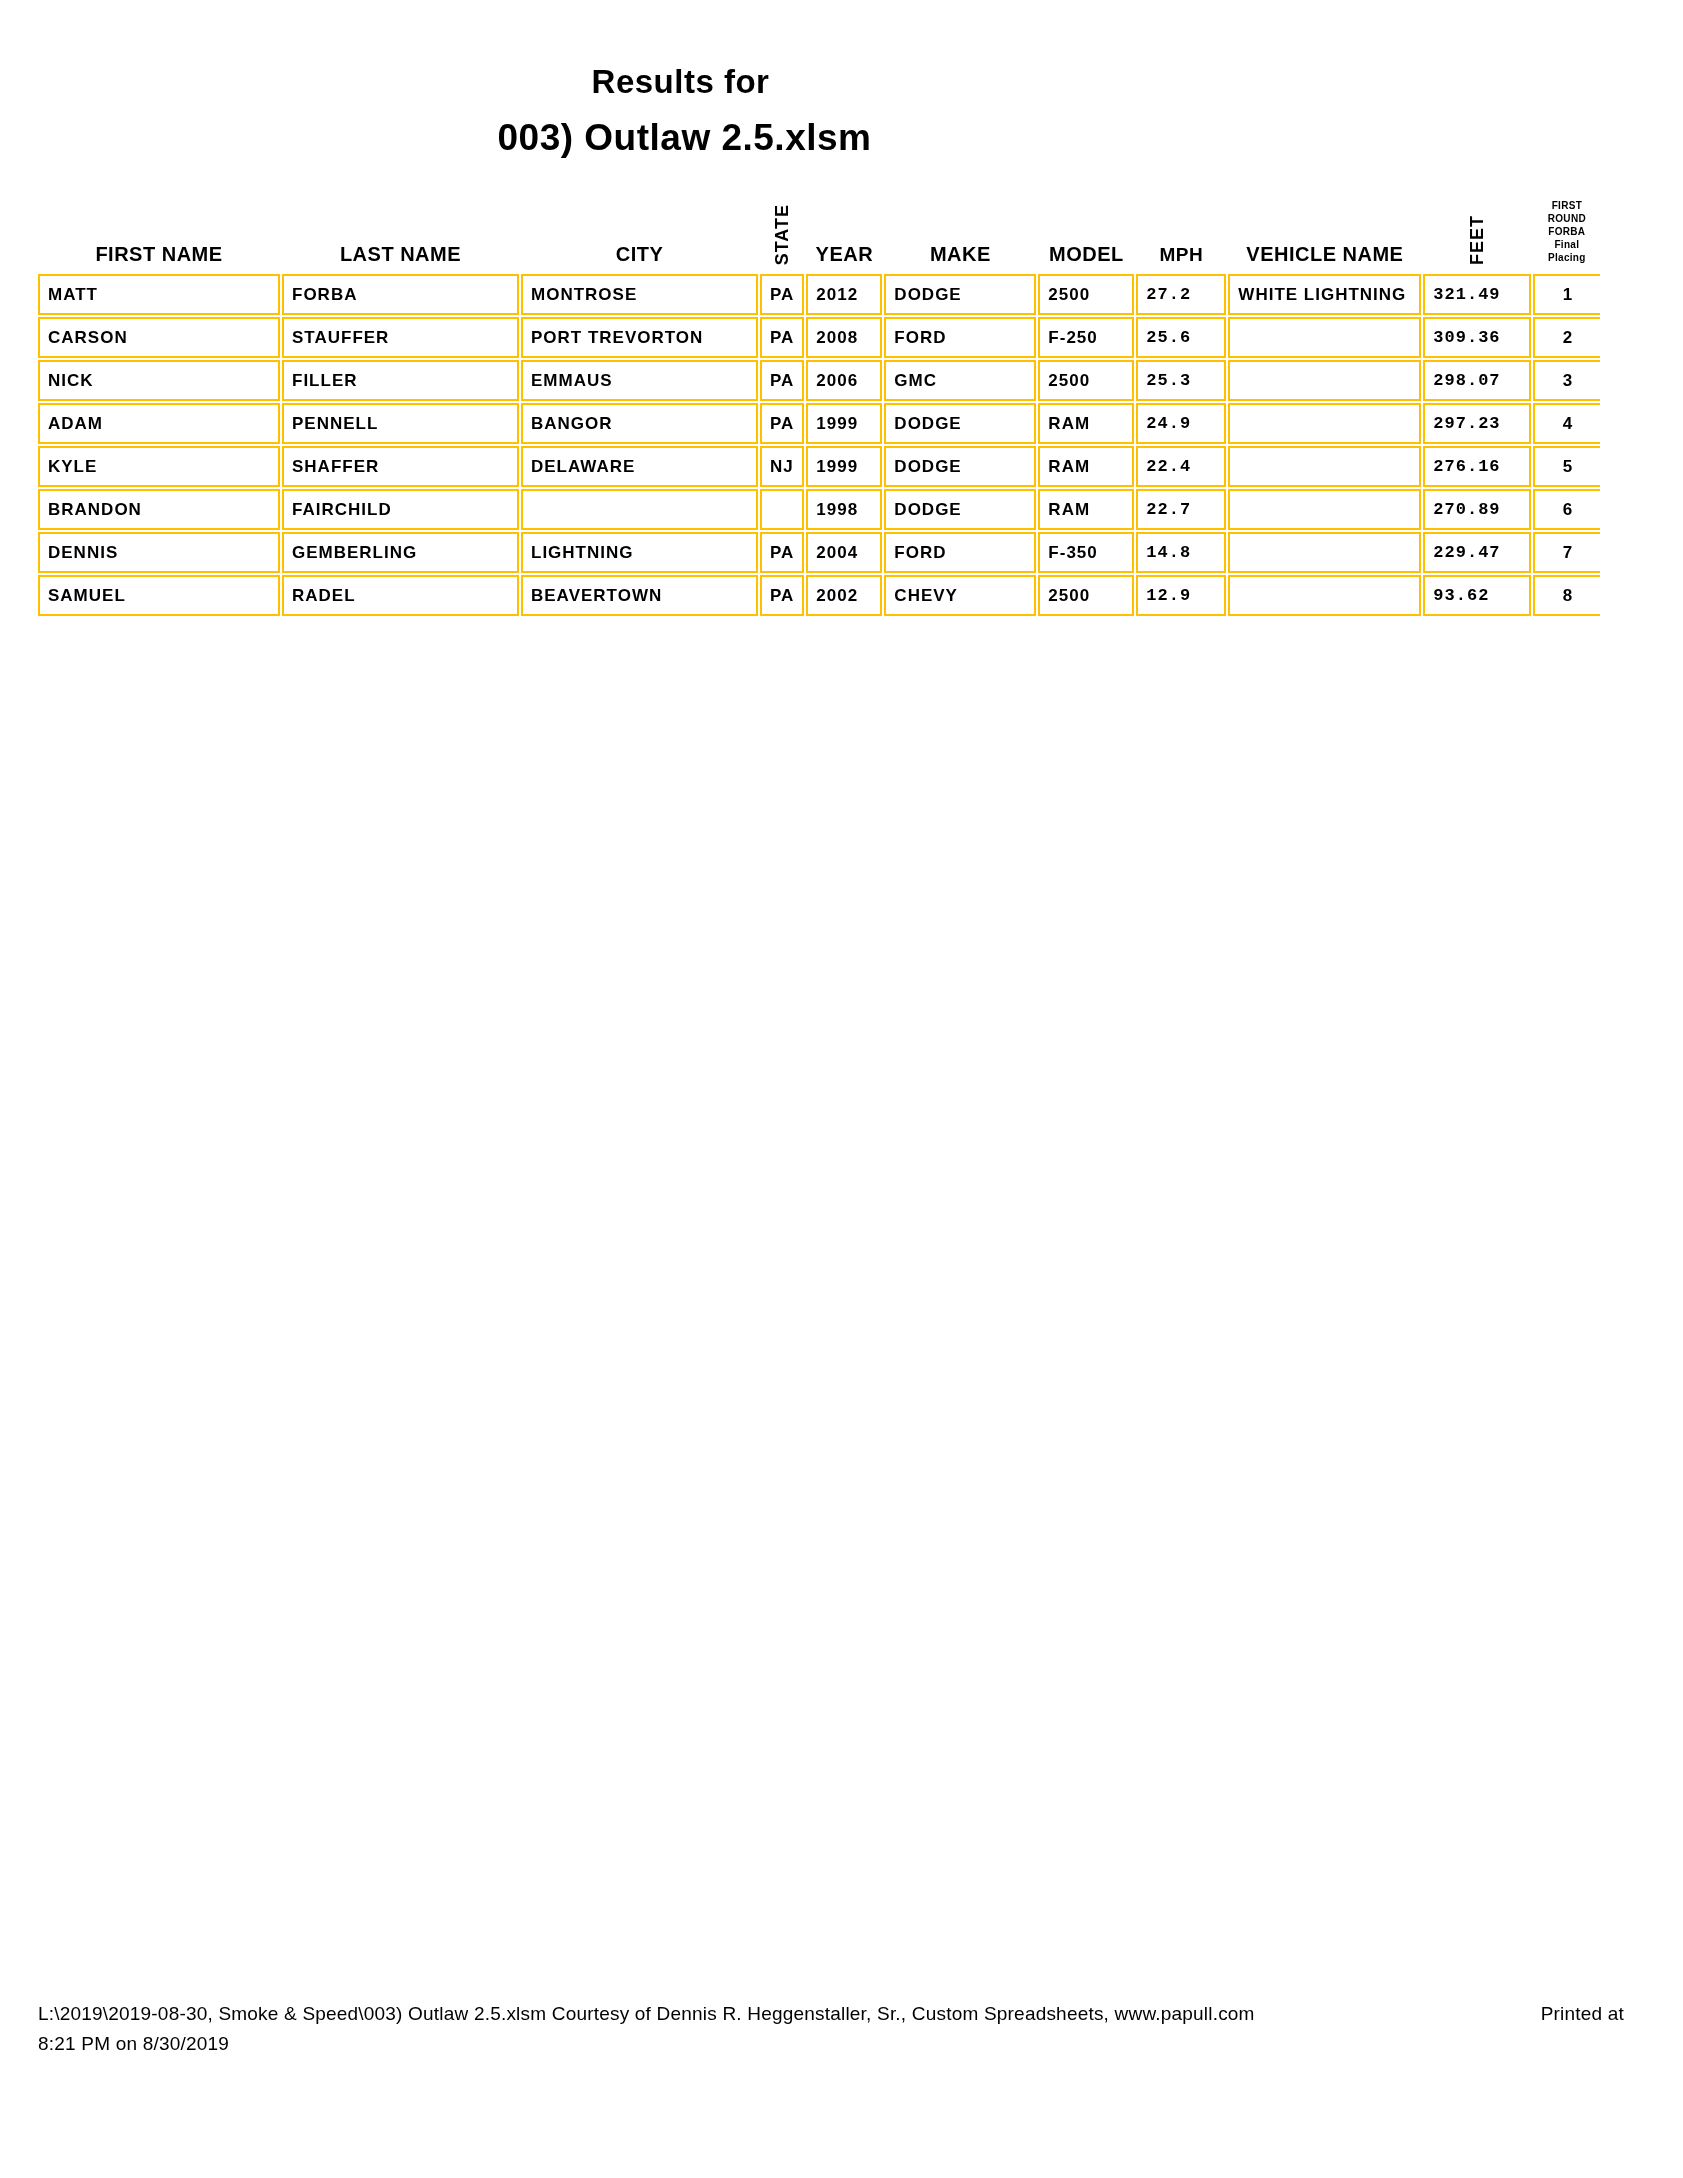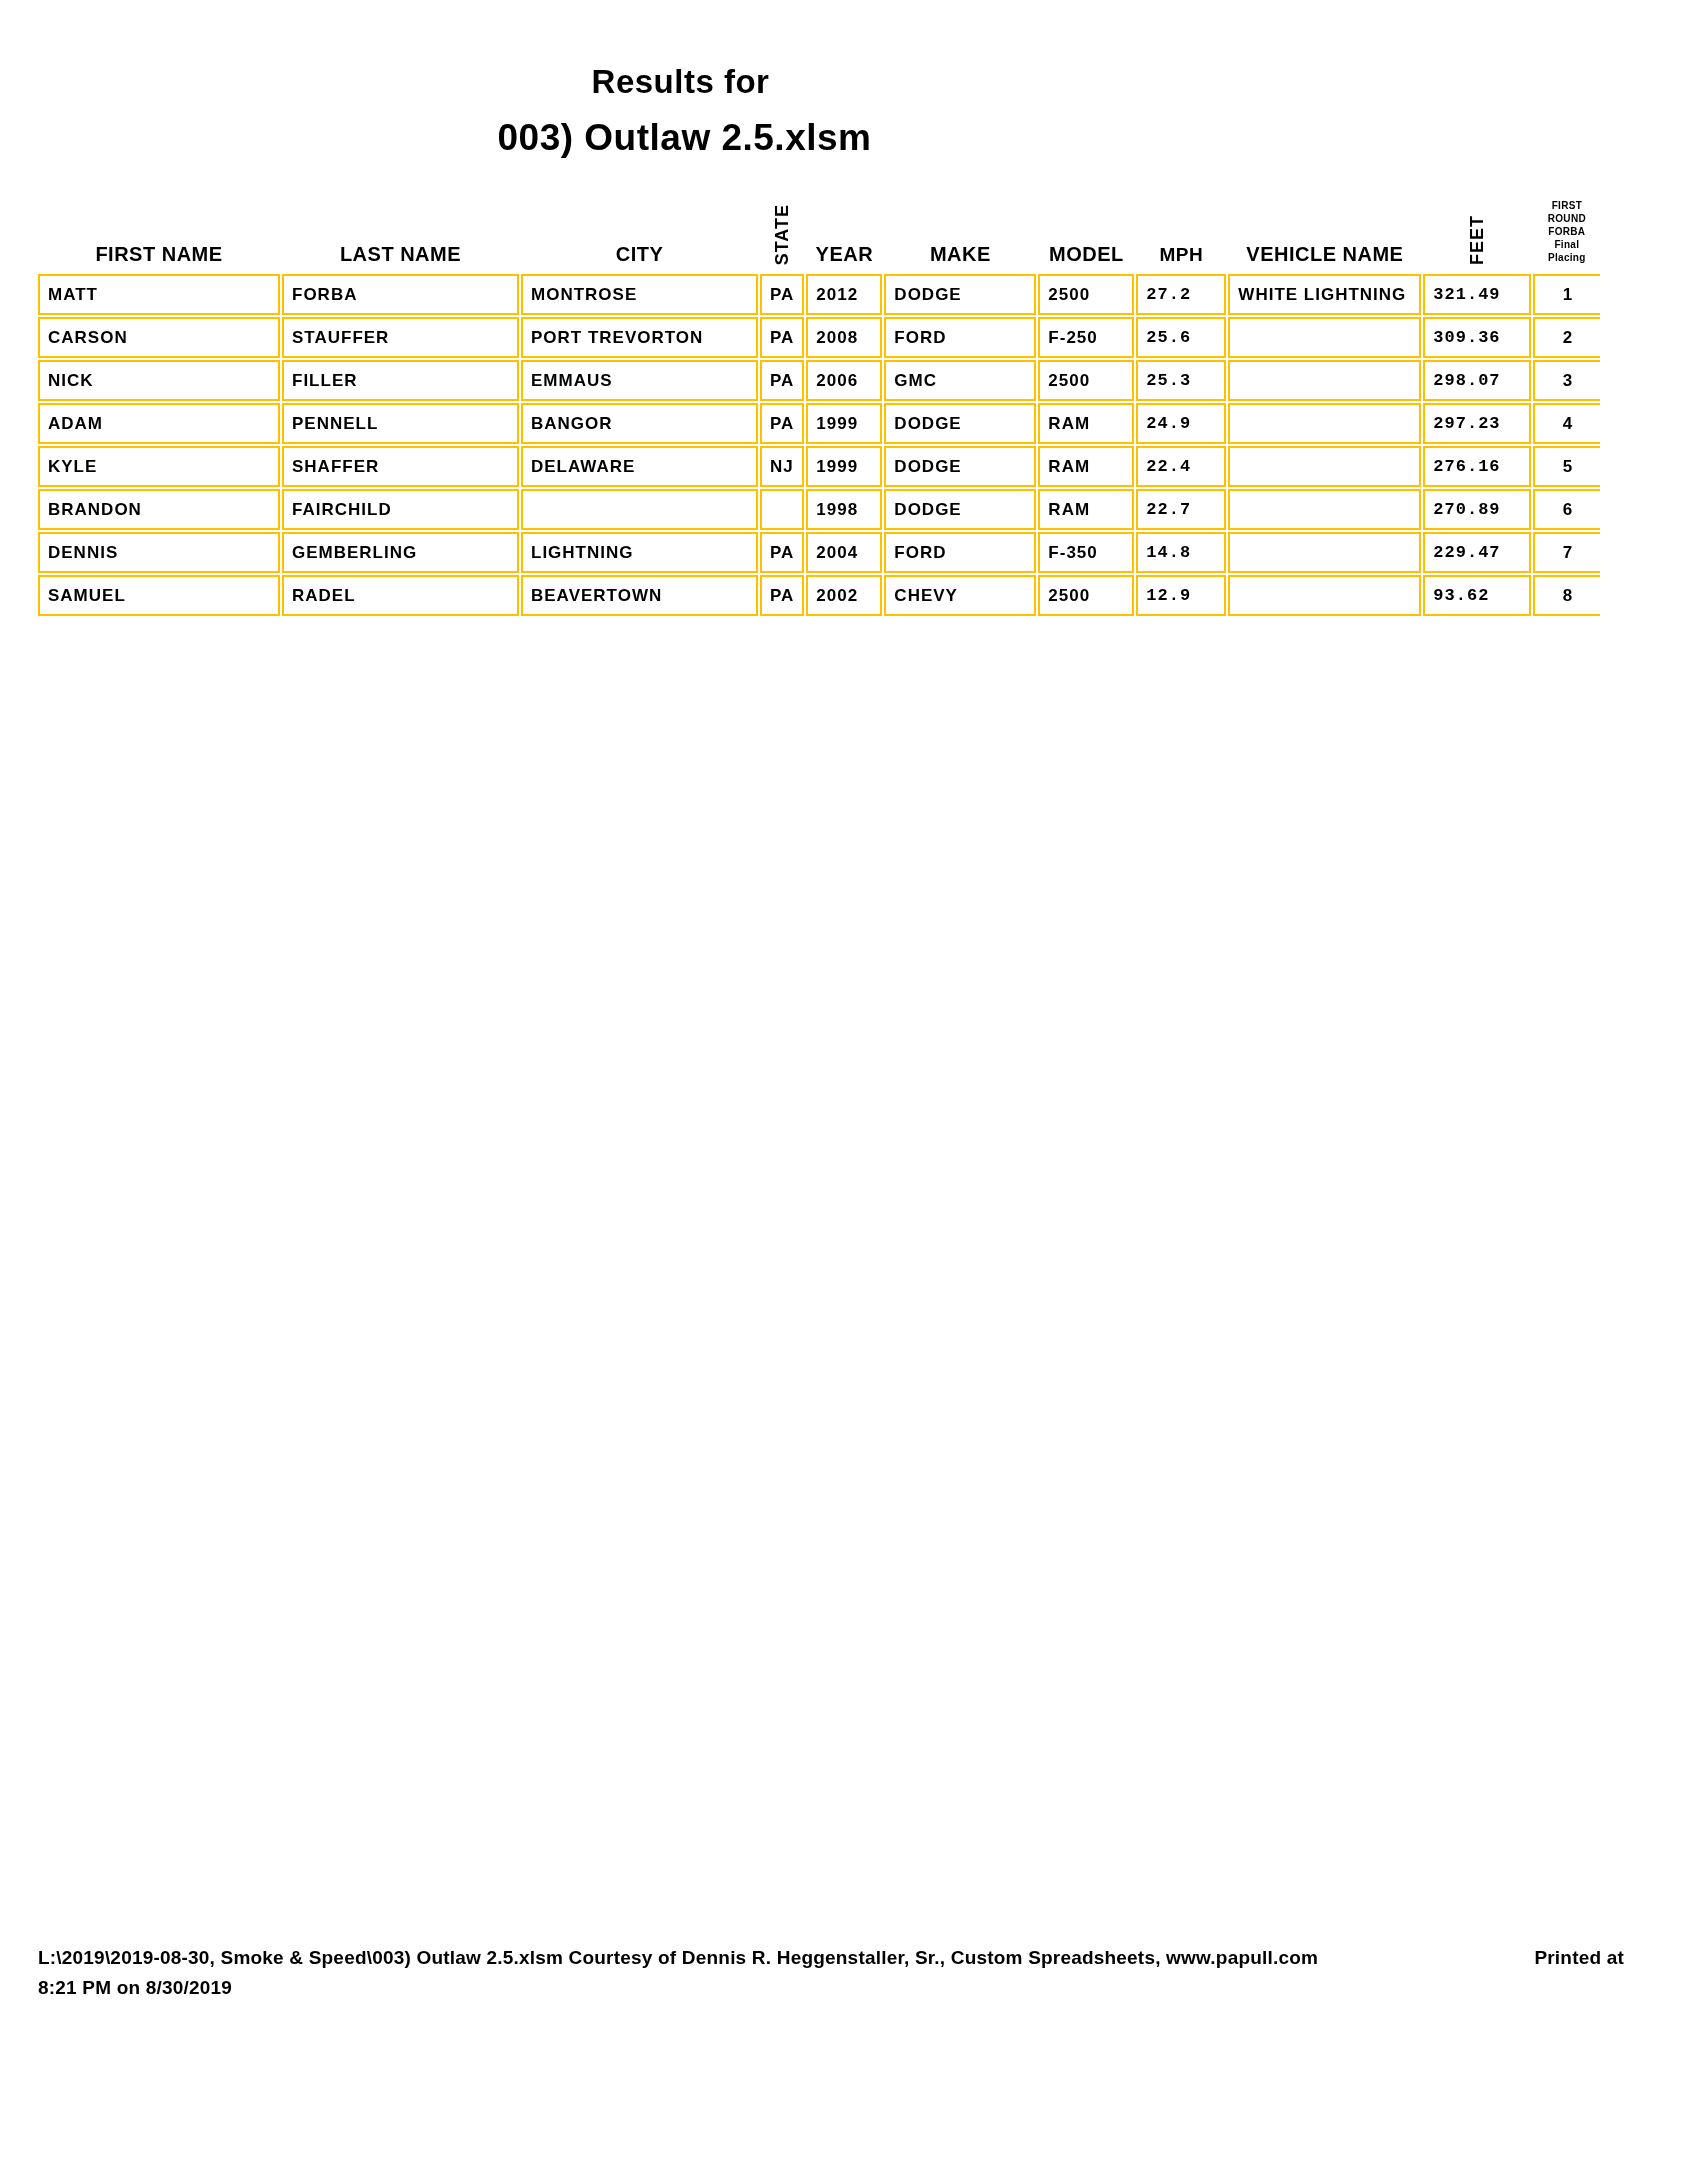--- a/index.html
+++ b/index.html
@@ -88,24 +88,24 @@
   table.results td.al-l { text-align: left; }
   table.results td.al-r { text-align: left; padding-right: 12px; font-family: Liberation Mono, monospace; }
   table.results td.al-c { text-align: center; }
   table.results td.feet-cell { padding-right: 28px; }
   table.results td.placing-cell { border-right: none; }
 
   
   .footer {
     position: absolute;
     left: 38px;
-    top: 1943px;
+    top: 1999px;
     width: 1586px;
     font-size: 19px;
-    font-weight: bold;
+    font-weight: normal;
     letter-spacing: 0.2px;
     line-height: 30px;
   }
   .footer-line1 {
     display: flex;
     justify-content: space-between;
     white-space: nowrap;
   }
 </style>
 </head>

